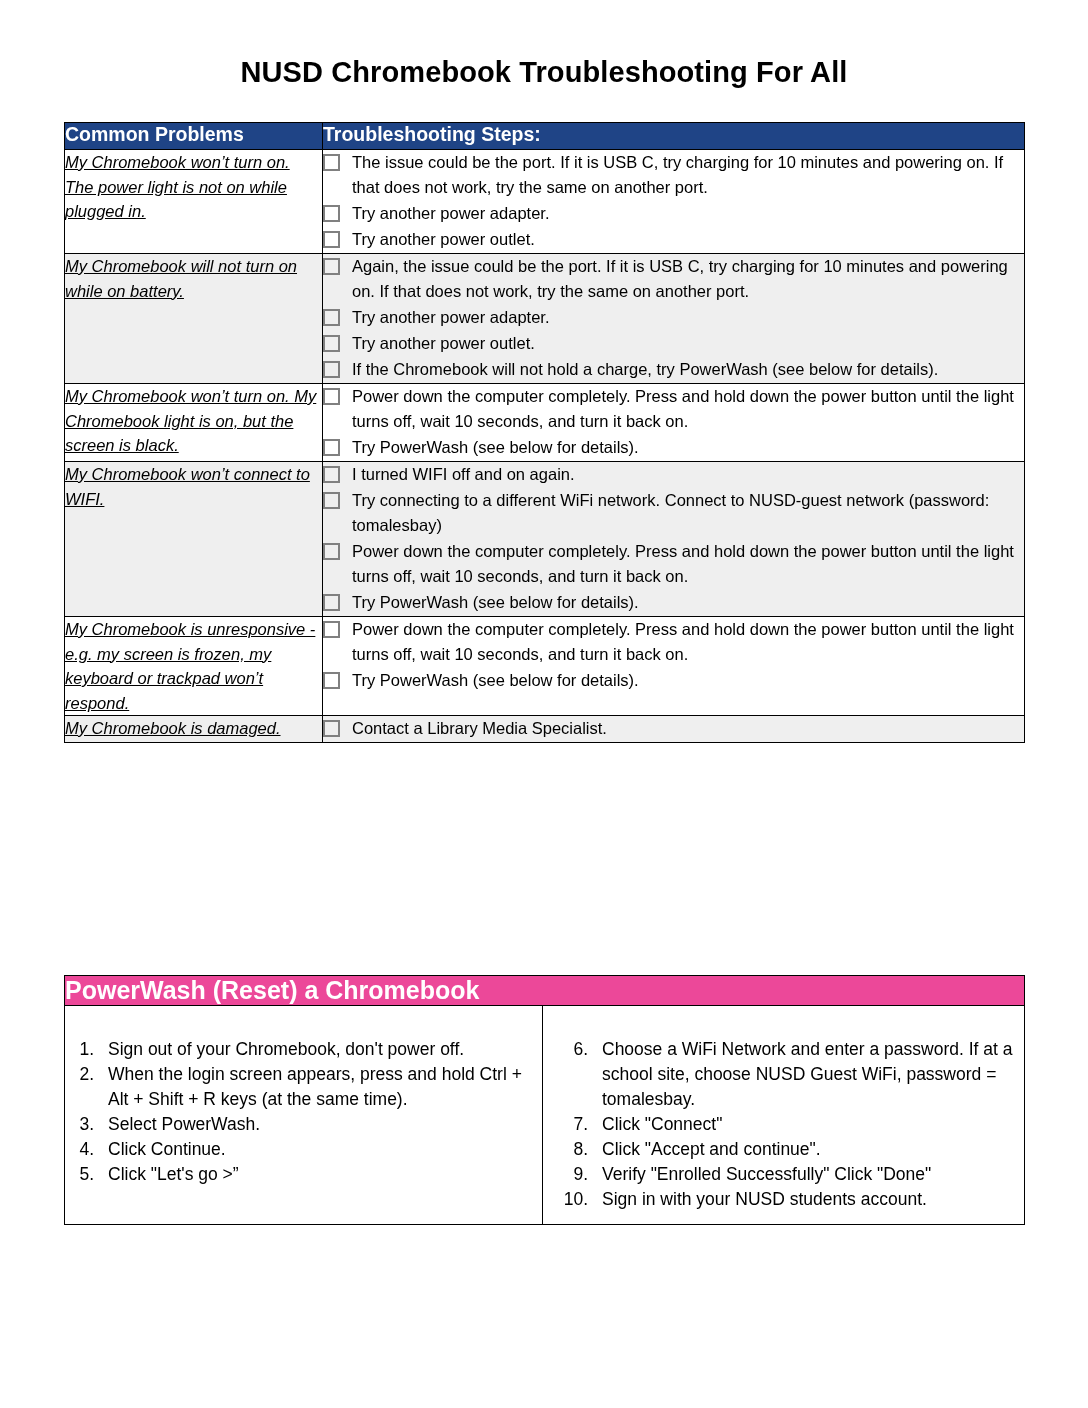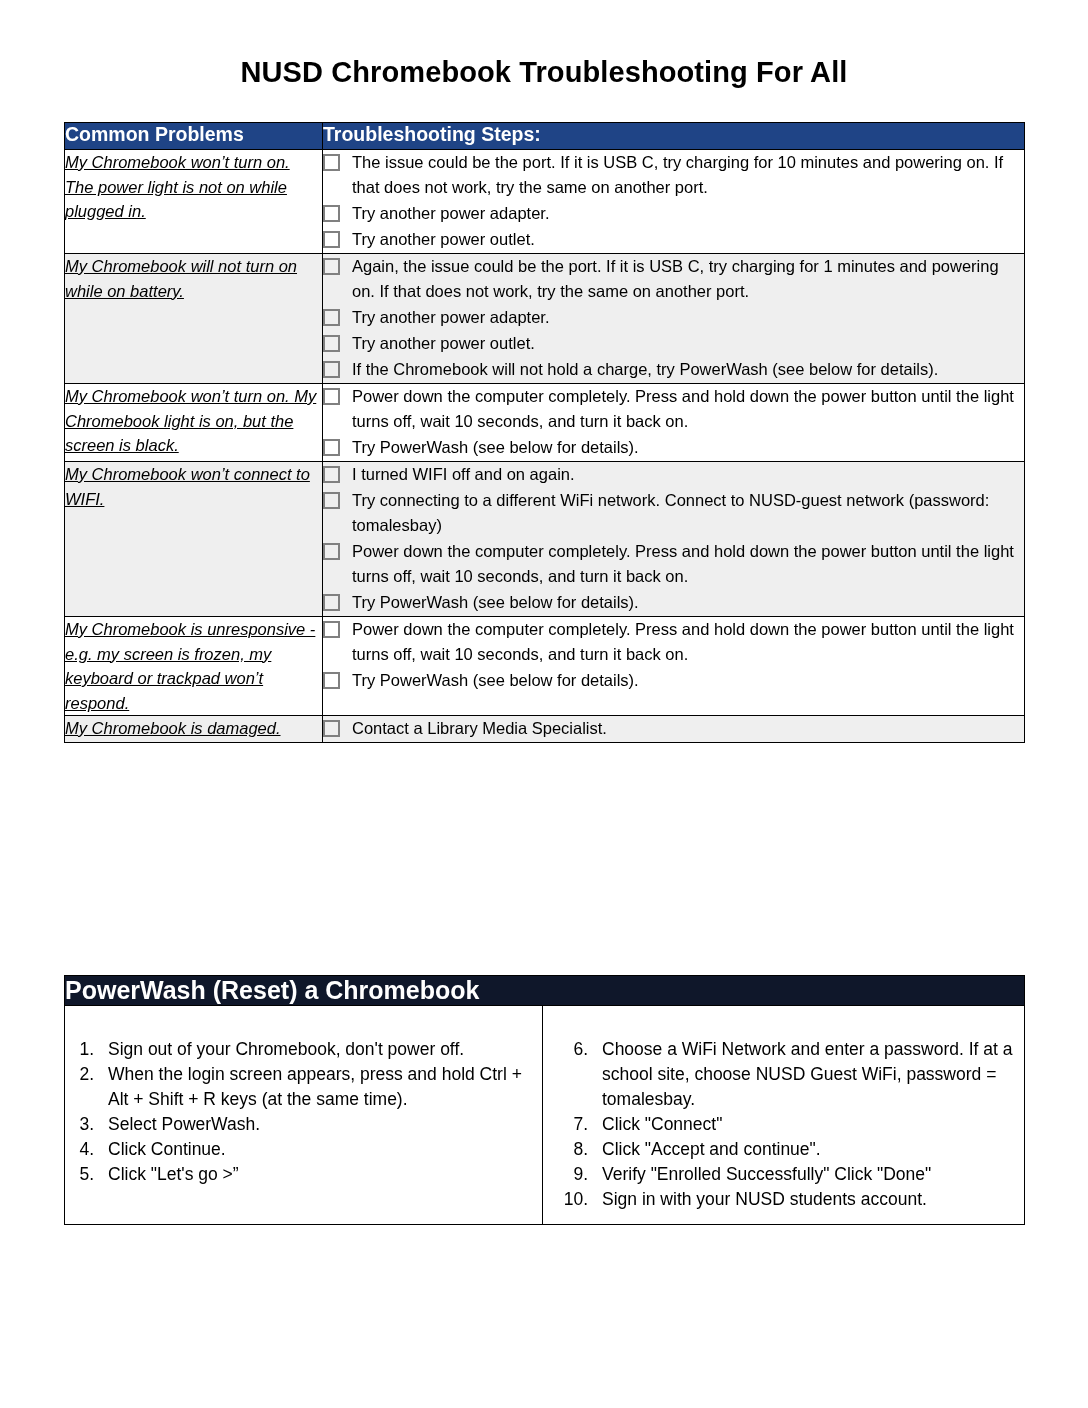--- a/index.html
+++ b/index.html
@@ -112,21 +112,21 @@
     border-collapse: collapse;
     table-layout: fixed;
     border: 1.5px solid #000000;
   }
   .pw-table td {
     border: 1px solid #000000;
     vertical-align: top;
     padding: 0;
   }
   .pw-hdr {
-    background: #0f172a;
+    background: #ec4899;
     color: #ffffff;
     font-size: 25px;
     font-weight: bold;
     padding: 13px 0 15px 11px;
   }
   .pw-note {
     font-size: 16.5px;
     line-height: 21.5px;
     padding: 9px 10px 10px 9px;
     background: #ffffff;
@@ -179,21 +179,21 @@
               <li><span class="cbox"></span><span>The issue could be the port. If it is USB C, try charging for 10 minutes and powering on. If that does not work, try the same on another port.</span></li>
               <li><span class="cbox"></span><span>Try another power adapter.</span></li>
               <li><span class="cbox"></span><span>Try another power outlet.</span></li>
             </ul>
           </td>
         </tr>
         <tr class="row-shaded">
           <td class="prob-cell">My Chromebook will not turn on while on battery.</td>
           <td class="steps-cell">
             <ul class="steps">
-              <li><span class="cbox"></span><span>Again, the issue could be the port. If it is USB C, try charging for 1 minutes and powering on. If that does not work, try the same on another port.</span></li>
+              <li><span class="cbox"></span><span>Again, the issue could be the port. If it is USB C, try charging for 10 minutes and powering on. If that does not work, try the same on another port.</span></li>
               <li><span class="cbox"></span><span>Try another power adapter.</span></li>
               <li><span class="cbox"></span><span>Try another power outlet.</span></li>
               <li><span class="cbox"></span><span>If the Chromebook will not hold a charge, try PowerWash (see below for details).</span></li>
             </ul>
           </td>
         </tr>
         <tr class="row-plain">
           <td class="prob-cell">My Chromebook won’t turn on. My Chromebook light is on, but the screen is black.</td>
           <td class="steps-cell">
             <ul class="steps">

